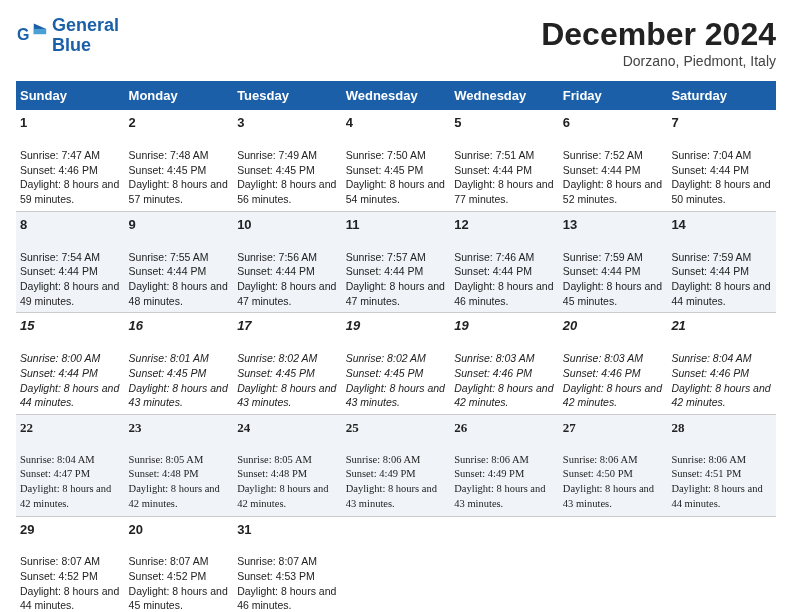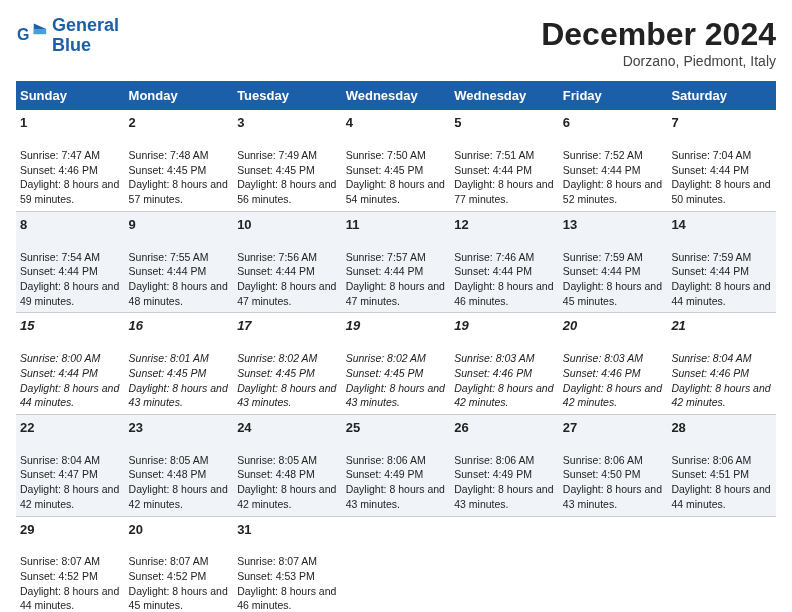--- a/index.html
+++ b/index.html
@@ -140,21 +140,21 @@
       </tr>
       <tr style="height: 90px; font-style: italic;">
         <td><span class="day-num">15</span><br><span>Sunrise: 8:00 AM</span><br><span>Sunset: 4:44 PM</span><br><span>Daylight: 8 hours and 44 minutes.</span></td>
         <td><span class="day-num">16</span><br><span>Sunrise: 8:01 AM</span><br><span>Sunset: 4:45 PM</span><br><span>Daylight: 8 hours and 43 minutes.</span></td>
         <td><span class="day-num">17</span><br><span>Sunrise: 8:02 AM</span><br><span>Sunset: 4:45 PM</span><br><span>Daylight: 8 hours and 43 minutes.</span></td>
         <td><span class="day-num">19</span><br><span>Sunrise: 8:02 AM</span><br><span>Sunset: 4:45 PM</span><br><span>Daylight: 8 hours and 43 minutes.</span></td>
         <td><span class="day-num">19</span><br><span>Sunrise: 8:03 AM</span><br><span>Sunset: 4:46 PM</span><br><span>Daylight: 8 hours and 42 minutes.</span></td>
         <td><span class="day-num">20</span><br><span>Sunrise: 8:03 AM</span><br><span>Sunset: 4:46 PM</span><br><span>Daylight: 8 hours and 42 minutes.</span></td>
         <td><span class="day-num">21</span><br><span>Sunrise: 8:04 AM</span><br><span>Sunset: 4:46 PM</span><br><span>Daylight: 8 hours and 42 minutes.</span></td>
       </tr>
-      <tr style="height: 90px;">
+      <tr style="height: 90px; font-family: Liberation Serif, serif;">
         <td><span class="day-num">22</span><br><span>Sunrise: 8:04 AM</span><br><span>Sunset: 4:47 PM</span><br><span>Daylight: 8 hours and 42 minutes.</span></td>
         <td><span class="day-num">23</span><br><span>Sunrise: 8:05 AM</span><br><span>Sunset: 4:48 PM</span><br><span>Daylight: 8 hours and 42 minutes.</span></td>
         <td><span class="day-num">24</span><br><span>Sunrise: 8:05 AM</span><br><span>Sunset: 4:48 PM</span><br><span>Daylight: 8 hours and 42 minutes.</span></td>
         <td><span class="day-num">25</span><br><span>Sunrise: 8:06 AM</span><br><span>Sunset: 4:49 PM</span><br><span>Daylight: 8 hours and 43 minutes.</span></td>
         <td><span class="day-num">26</span><br><span>Sunrise: 8:06 AM</span><br><span>Sunset: 4:49 PM</span><br><span>Daylight: 8 hours and 43 minutes.</span></td>
         <td><span class="day-num">27</span><br><span>Sunrise: 8:06 AM</span><br><span>Sunset: 4:50 PM</span><br><span>Daylight: 8 hours and 43 minutes.</span></td>
         <td><span class="day-num">28</span><br><span>Sunrise: 8:06 AM</span><br><span>Sunset: 4:51 PM</span><br><span>Daylight: 8 hours and 44 minutes.</span></td>
       </tr>
       <tr style="height: 90px;">
         <td><span class="day-num">29</span><br><span>Sunrise: 8:07 AM</span><br><span>Sunset: 4:52 PM</span><br><span>Daylight: 8 hours and 44 minutes.</span></td>

